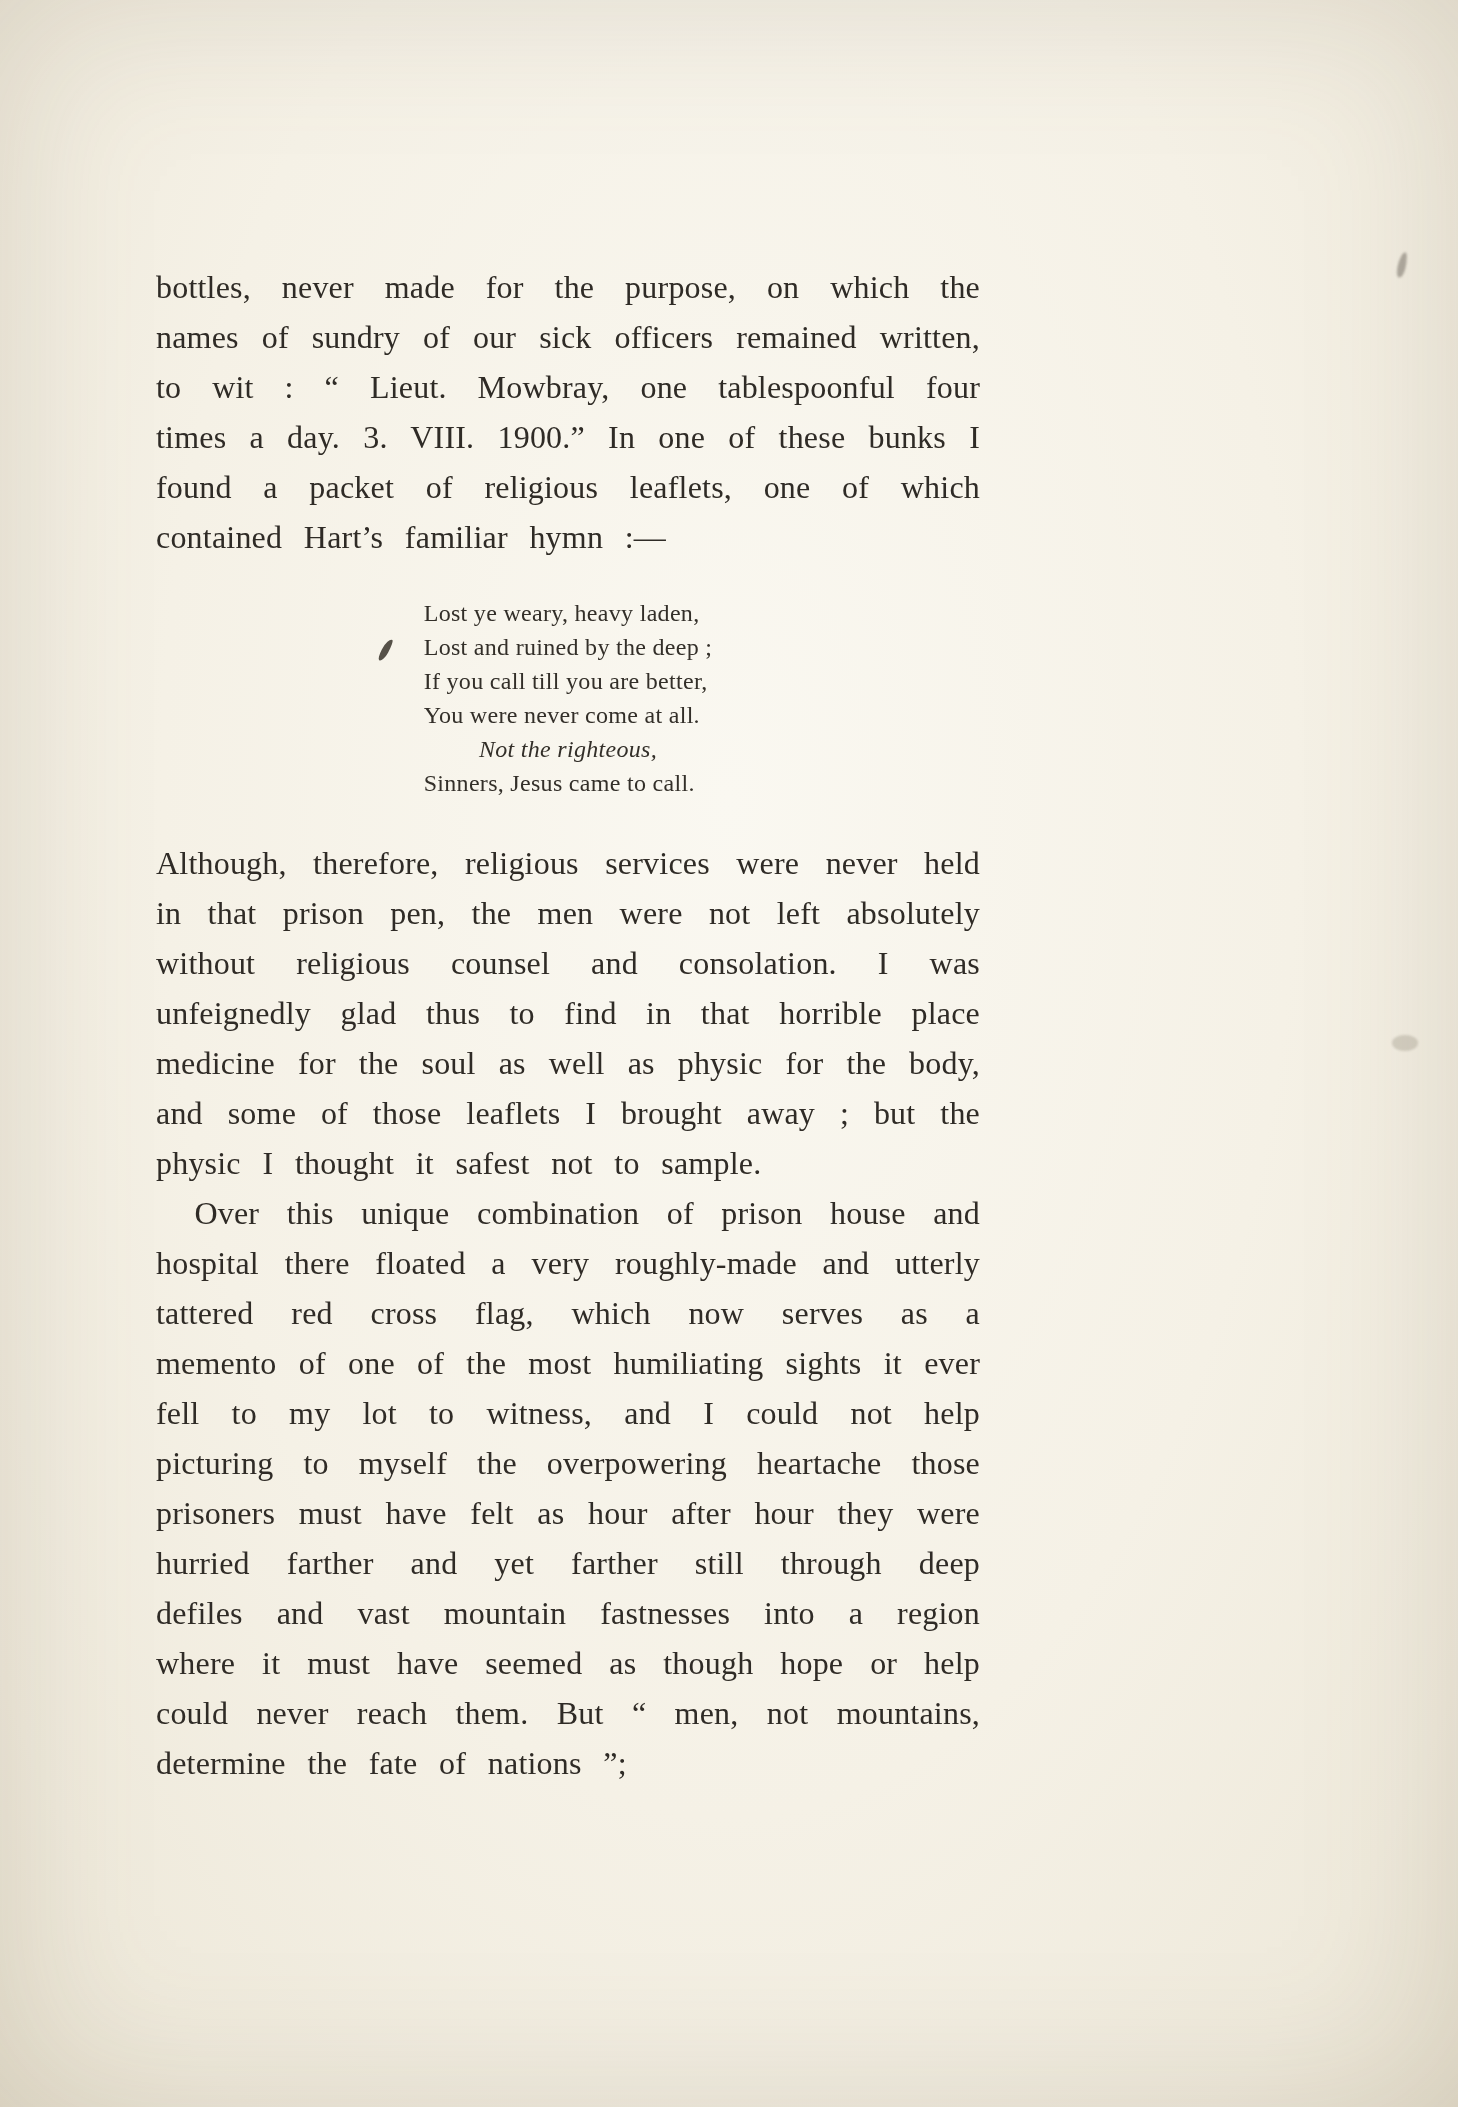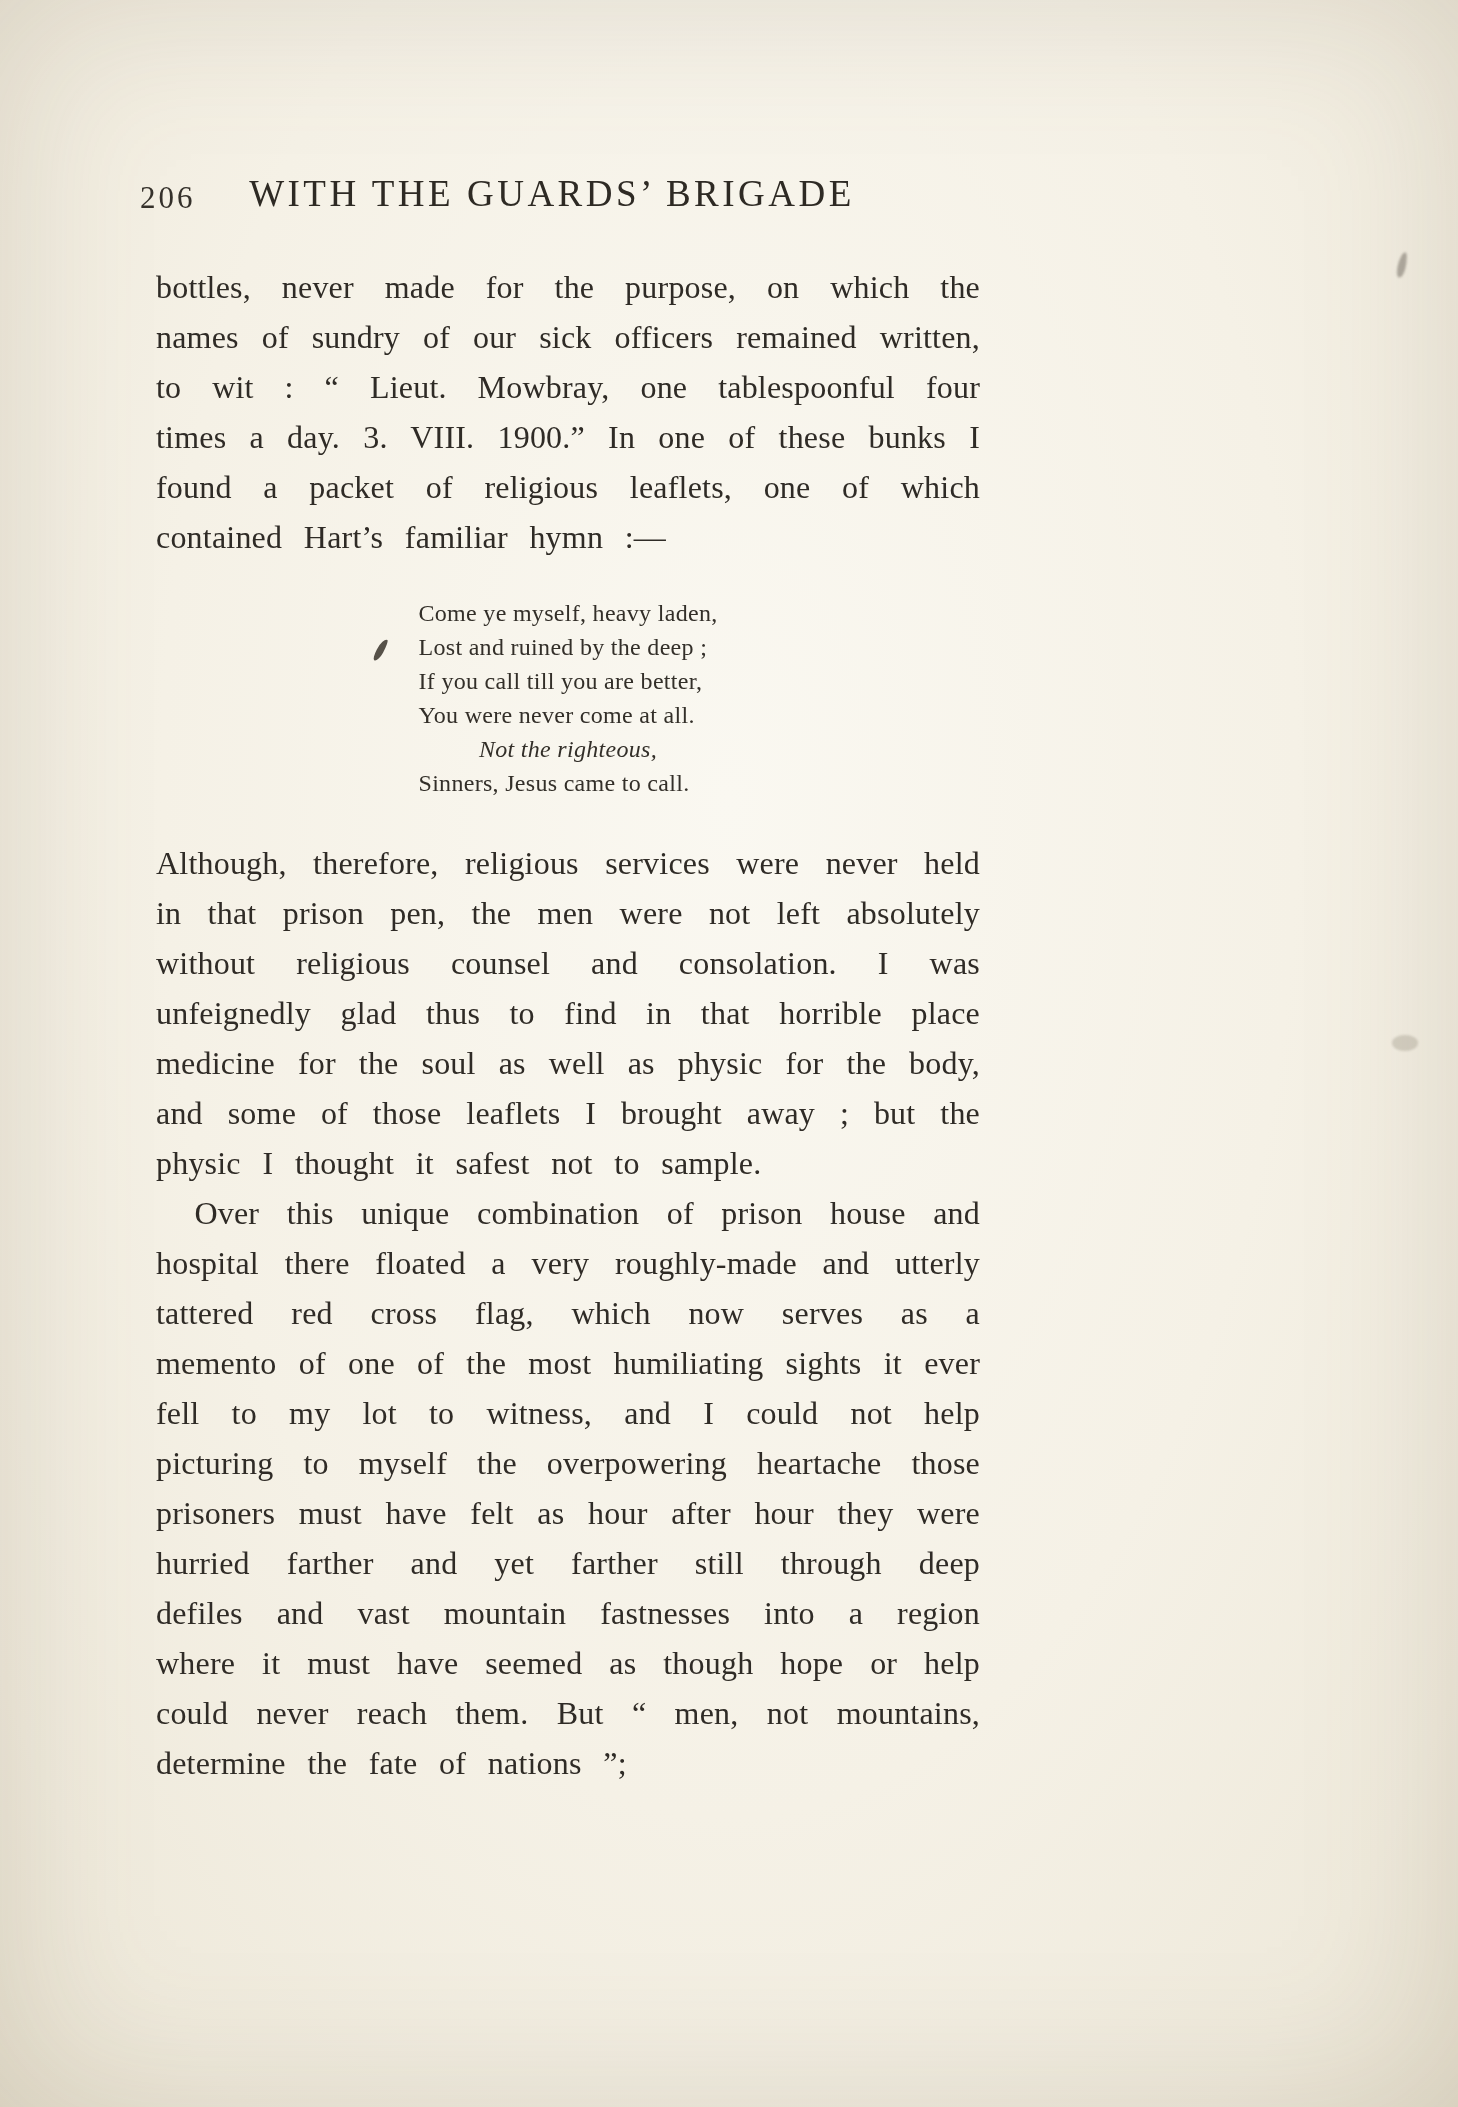--- a/index.html
+++ b/index.html
@@ -117,32 +117,28 @@
     width: 26px;
     height: 16px;
     background: rgba(130, 122, 105, 0.28);
   }
 </style>
 </head>
 <body>
 
 <div class="page">
 
-  <header class="page-header">
-    <span class="page-number">206</span>
-    <h1 class="running-title">WITH THE GUARDS’ BRIGADE</h1>
-  </header>
 
   <main class="text-block">
 
     <p class="para">bottles, never made for the purpose, on which the names of sundry of our sick officers remained written, to wit : “ Lieut. Mowbray, one tablespoonful four times a day. 3. VIII. 1900.”  In one of these bunks I found a packet of religious leaflets, one of which contained Hart’s familiar hymn :—</p>
 
     <div class="hymn">
       <span class="ink-mark"></span>
-      <div class="hymn-line">Come ye myself, heavy laden,</div>
+      <div class="hymn-line">Lost ye weary, heavy laden,</div>
       <div class="hymn-line">Lost and ruined by the deep ;</div>
       <div class="hymn-line">If you call till you are better,</div>
       <div class="hymn-line">You were never come at all.</div>
       <div class="hymn-line centered">Not the righteous,</div>
       <div class="hymn-line">Sinners, Jesus came to call.</div>
     </div>
 
     <p class="para">Although, therefore, religious services were never held in that prison pen, the men were not left absolutely without religious counsel and consolation.  I was unfeignedly glad thus to find in that horrible place medicine for the soul as well as physic for the body, and some of those leaflets I brought away ; but the physic I thought it safest not to sample.</p>
 
     <p class="para indented">Over this unique combination of prison house and hospital there floated a very roughly-made and utterly tattered red cross flag, which now serves as a memento of one of the most humiliating sights it ever fell to my lot to witness, and I could not help picturing to myself the overpowering heartache those prisoners must have felt as hour after hour they were hurried farther and yet farther still through deep defiles and vast mountain fastnesses into a region where it must have seemed as though hope or help could never reach them. But “ men, not mountains, determine the fate of nations ”;</p>

